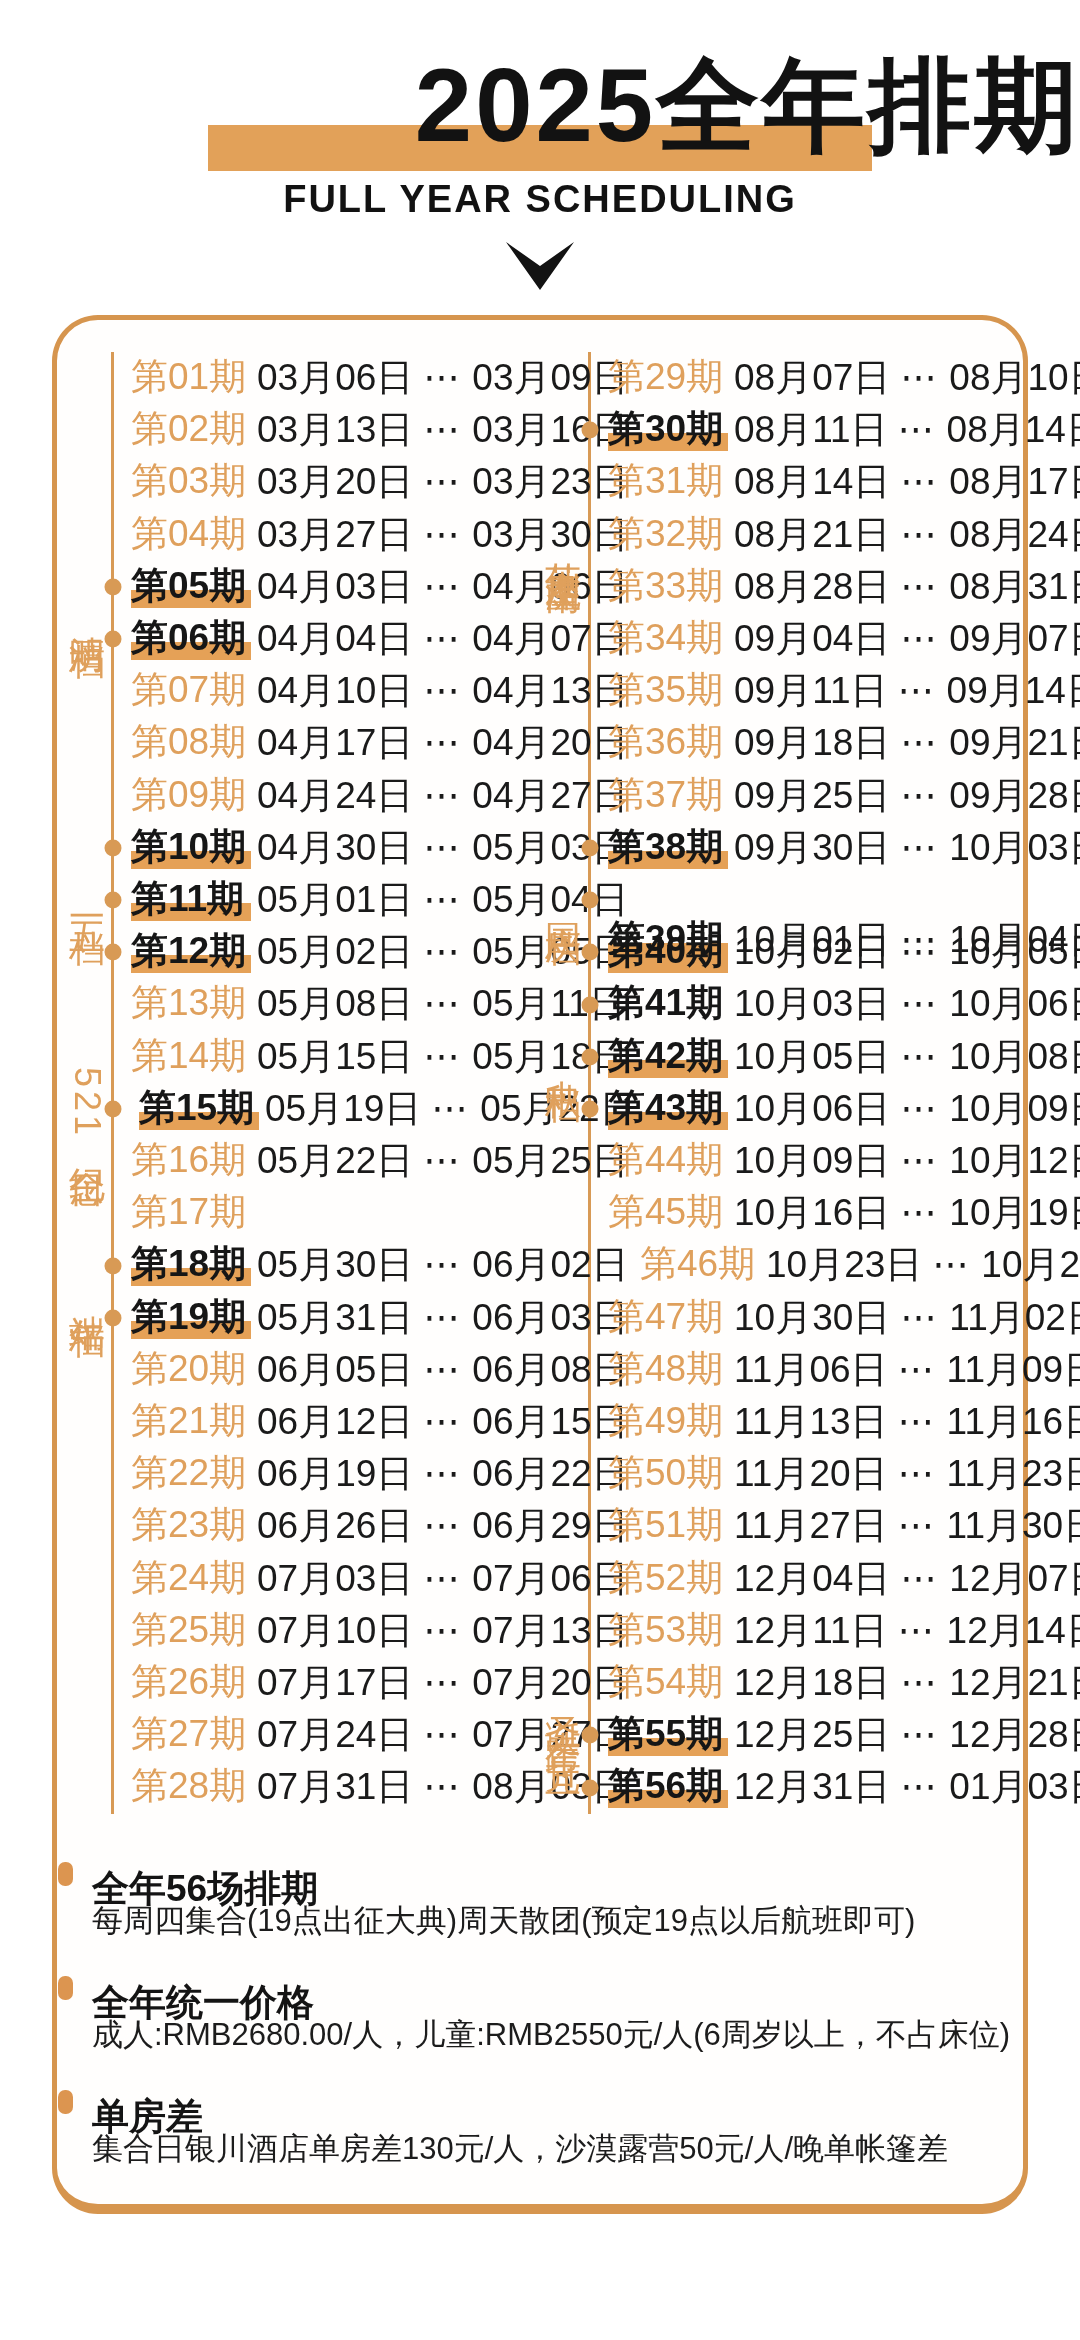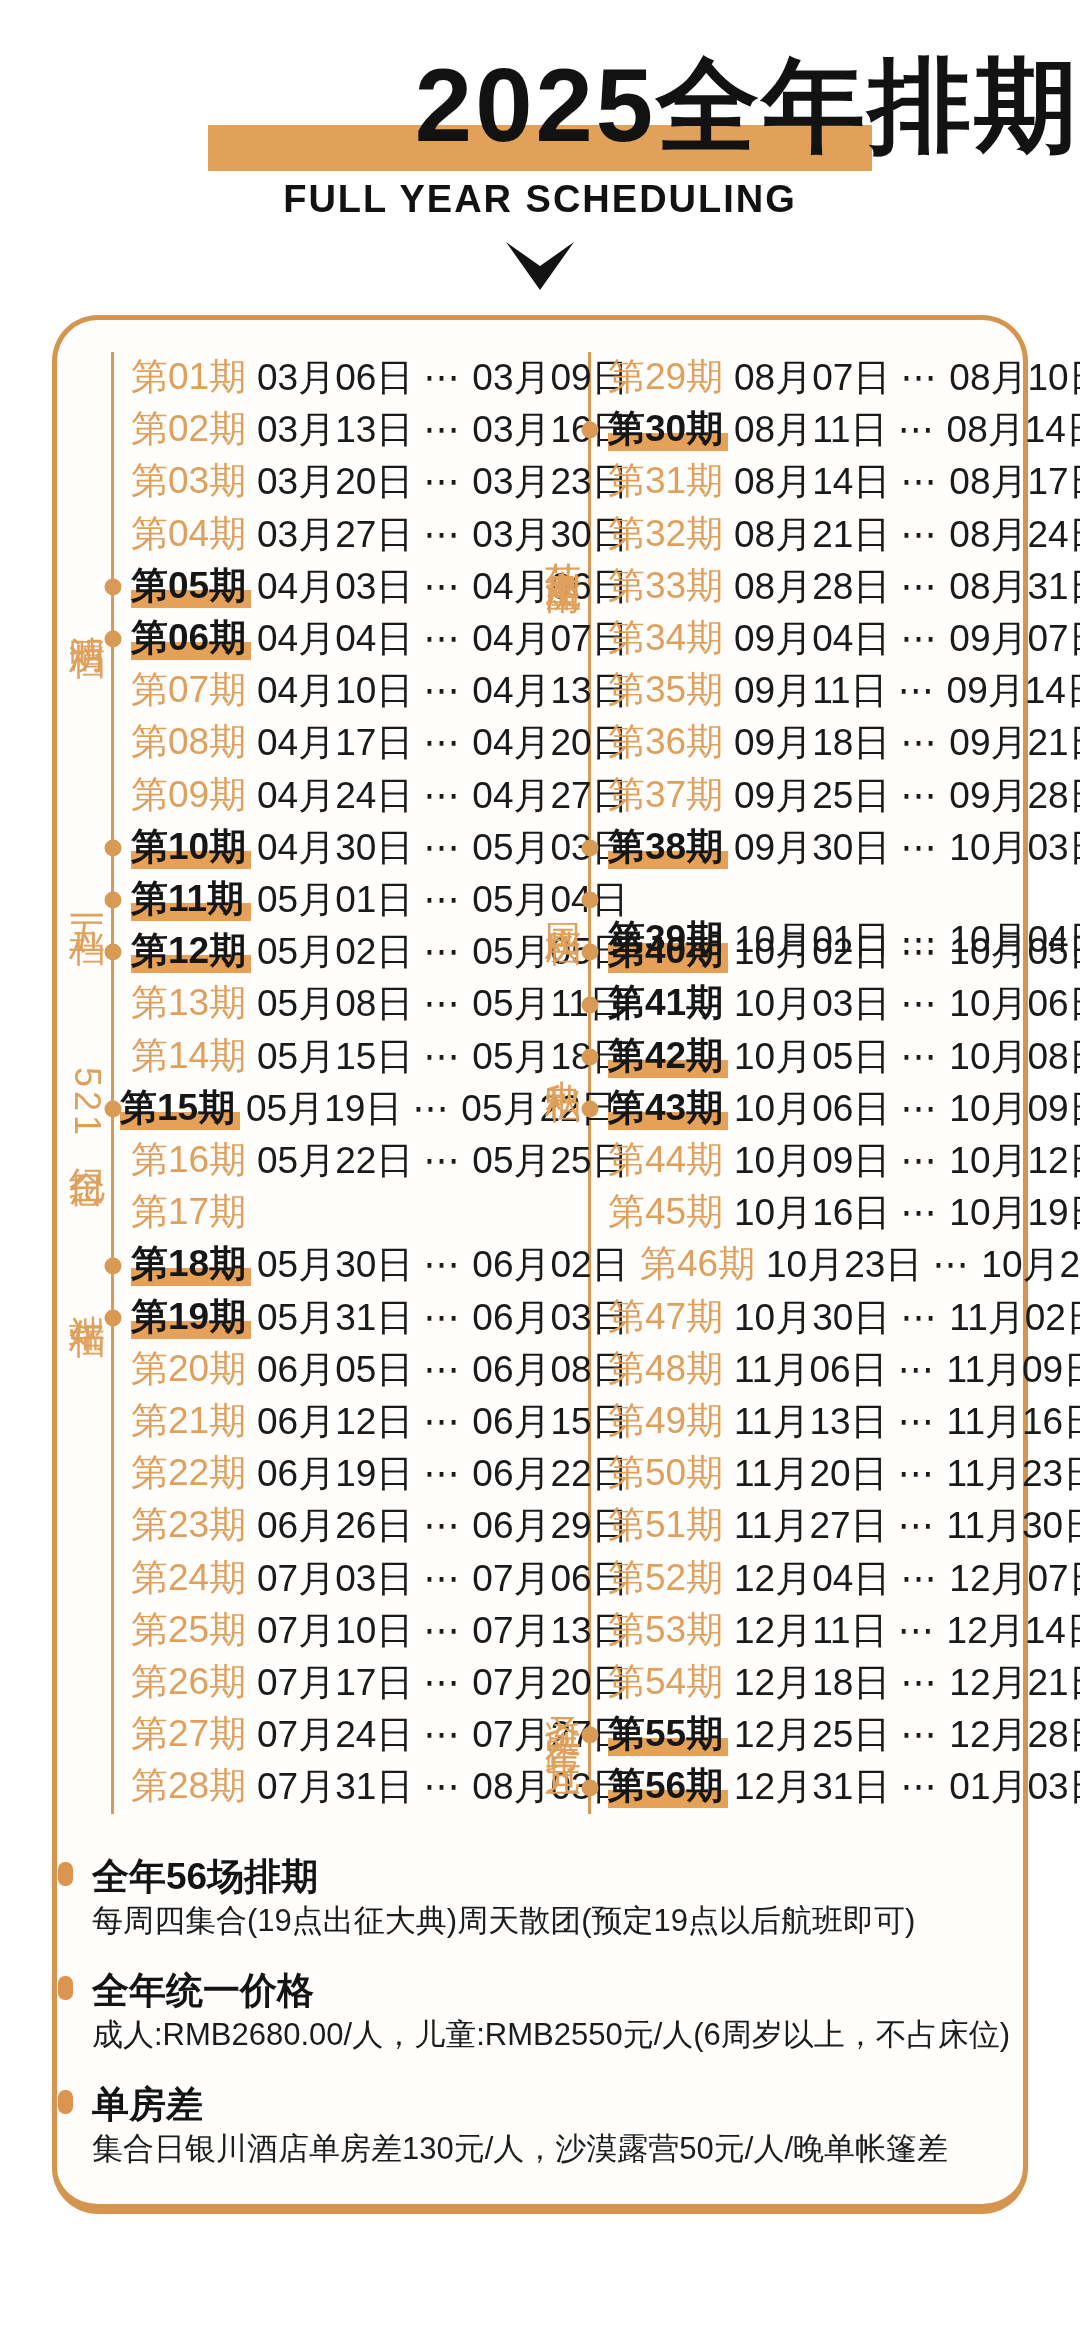--- a/index.html
+++ b/index.html
@@ -33,21 +33,21 @@
   .sdates{font-size:37px;font-weight:500;color:#1a1a1a;margin-left:6px;}
   .sep{margin:0 10px;letter-spacing:2px;}
   
   .dot{position:absolute;width:17px;height:17px;border-radius:50%;background:#d89a55;
     transform:translate(-50%,-50%);}
   .vtag{position:absolute;writing-mode:vertical-rl;text-orientation:mixed;
     transform:translate(-50%,-50%);font-size:36px;line-height:38px;letter-spacing:4px;
     color:#dfa05c;font-weight:500;white-space:pre;}
   
   .note-bullet{position:absolute;left:58px;width:15px;height:24px;border-radius:7px;background:#dc9550;}
-  .note-title{position:absolute;left:92px;font-size:37px;font-weight:700;color:#141414;white-space:nowrap;}
+  .note-title{position:absolute;left:92px;font-size:37px;font-weight:700;color:#141414;white-space:nowrap;margin-top:12px;}
   .note-body{position:absolute;left:92px;font-size:31px;font-weight:500;color:#1c1c1c;white-space:nowrap;}
 </style>
 </head>
 <body>
 
 <div class="header">
   <div class="title-bar"></div>
   <div class="title-wrap">
     <h1 class="main-title">2025全年排期</h1>
   </div>
@@ -118,21 +118,21 @@
     </div>
     <span class="dot" style="left: 112.5px; top: 952.3px;"></span>
     <div class="row" style="left: 131px; top: 978.4px; width: 432px;">
       <span class="slabel o">第13期</span>
       <span class="sdates"><span>05月08日</span><span class="sep">⋯</span><span>05月11日</span></span>
     </div>
     <div class="row" style="left: 131px; top: 1030.6px; width: 432px;">
       <span class="slabel o">第14期</span>
       <span class="sdates"><span>05月15日</span><span class="sep">⋯</span><span>05月18日</span></span>
     </div>
-    <div class="row" style="left: 120px; top: 1082.8px; width: 432px;">
+    <div class="row" style="left: 139px; top: 1082.8px; width: 432px;">
       <span class="slabel h">第15期</span>
       <span class="sdates"><span>05月19日</span><span class="sep">⋯</span><span>05月22日</span></span>
     </div>
     <span class="dot" style="left: 112.5px; top: 1108.9px;"></span>
     <div class="row" style="left: 131px; top: 1135px; width: 432px;">
       <span class="slabel o">第16期</span>
       <span class="sdates"><span>05月22日</span><span class="sep">⋯</span><span>05月25日</span></span>
     </div>
     <div class="row" style="left: 131px; top: 1187.2px; width: 432px;">
       <span class="slabel o">第17期</span>

